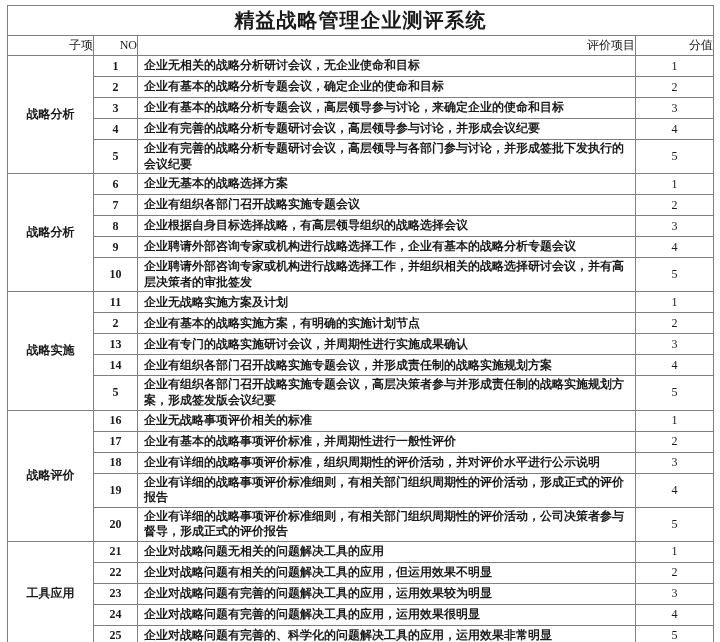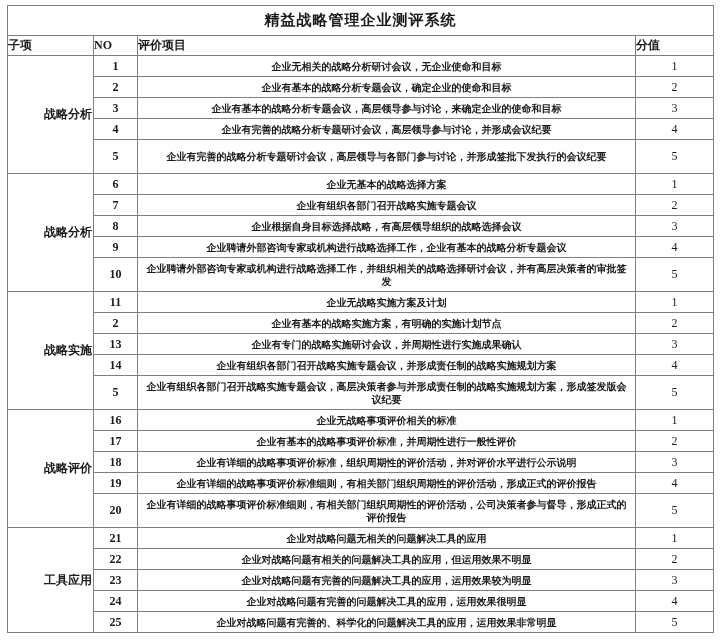--- a/index.html
+++ b/index.html
@@ -22,54 +22,54 @@
   }
   td, th {
     border: 1px solid #7f7f7f;
     overflow: hidden;
     background: #ffffff;
   }
   tr.title-row td {
     height: 27px;
     text-align: center;
     vertical-align: middle;
-    font-size: 15px;
+    font-size: 20px;
     font-weight: bold;
     letter-spacing: 1px;
   }
   tr.header-row th {
     height: 19px;
-    text-align: left;
-    vertical-align: middle;
-    font-size: 12px;
-    font-weight: bold;
+    text-align: right;
+    vertical-align: middle;
+    font-size: 12px;
+    font-weight: normal;
     padding: 0;
   }
   tbody tr {
     height: 21px;
   }
   tbody tr.tall {
     height: 34px;
   }
   td.cat {
-    text-align: right;
+    text-align: center;
     vertical-align: middle;
     font-size: 12px;
     font-weight: bold;
   }
   td.no {
     text-align: center;
     vertical-align: middle;
     font-size: 12px;
     font-weight: bold;
   }
   td.item {
-    text-align: center;
-    vertical-align: middle;
-    font-size: 10px;
+    text-align: left;
+    vertical-align: middle;
+    font-size: 12px;
     font-weight: bold;
     padding: 1px 6px;
     line-height: 1.3;
     margin-left: 32px;
   }
   td.score {
     text-align: center;
     vertical-align: middle;
     font-size: 12px;
     font-weight: normal;

